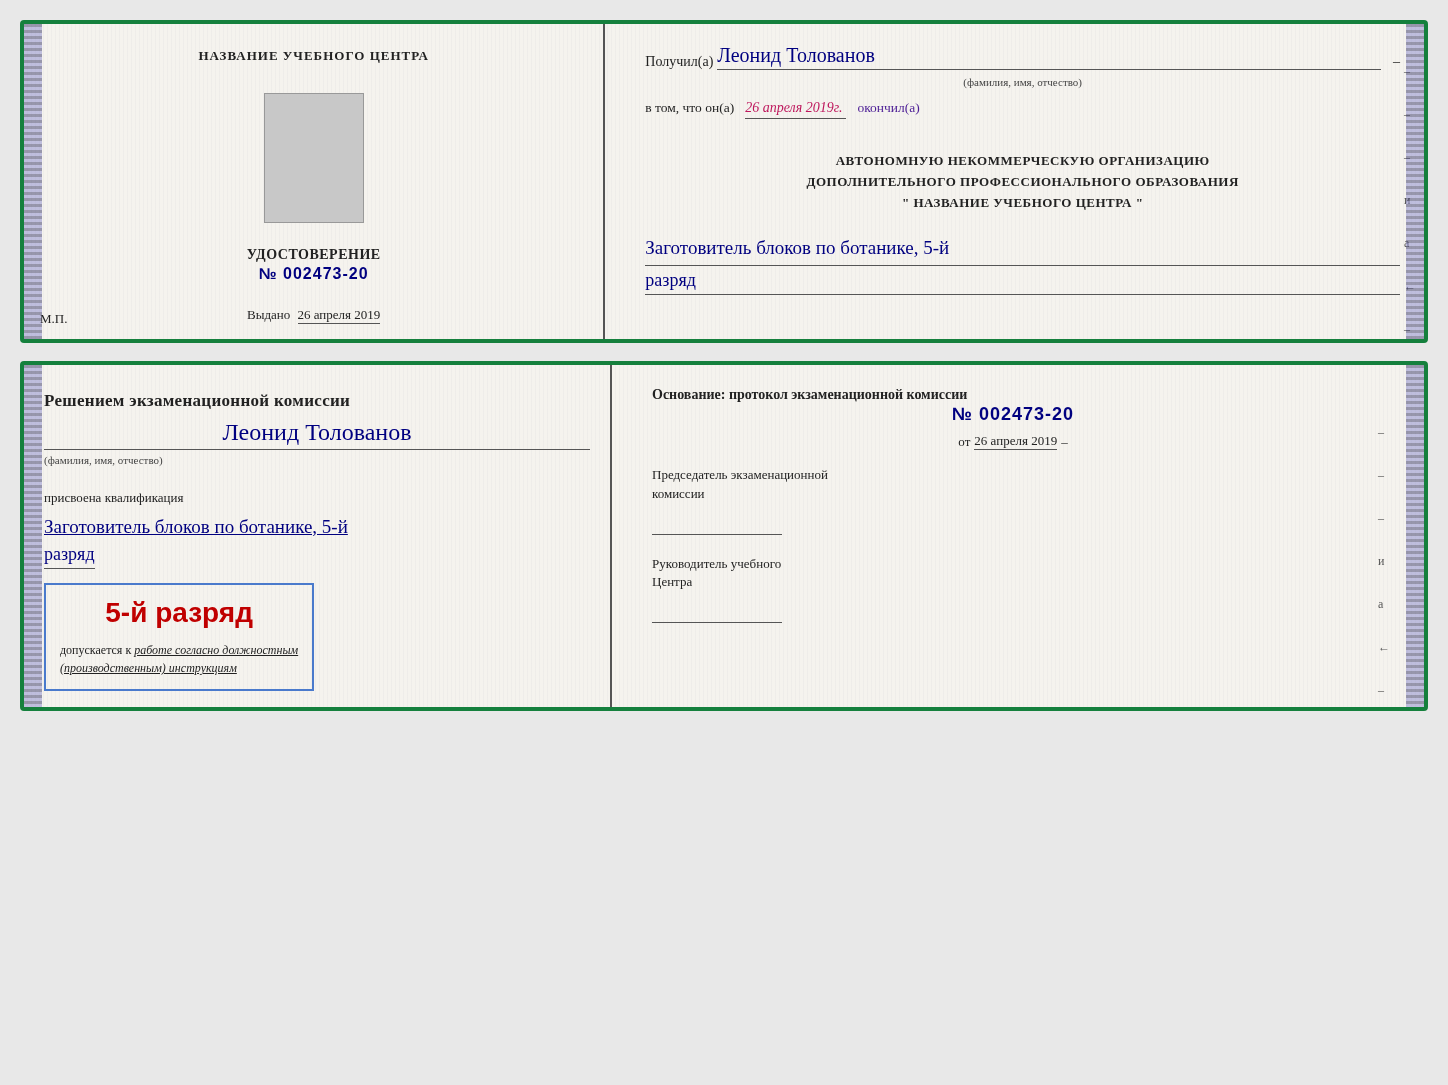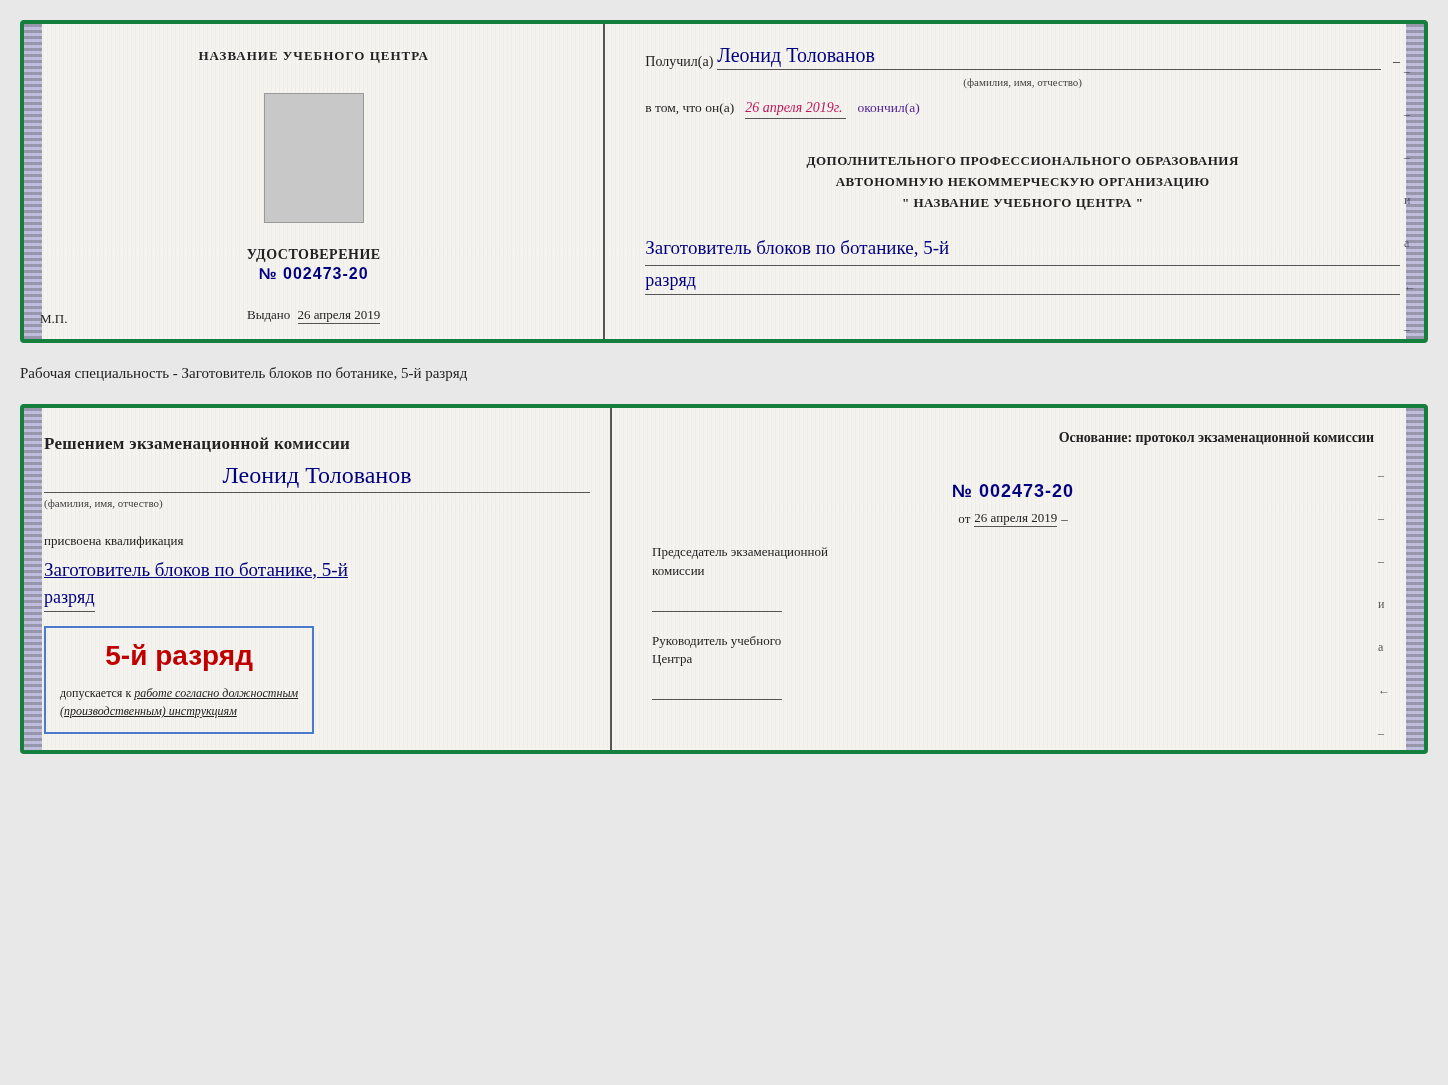--- a/index.html
+++ b/index.html
@@ -318,24 +318,24 @@
 
     .stamp-admission .italic-part {
       font-style: italic;
       text-decoration: underline;
     }
 
     
     .basis-title {
       font-size: 14px;
       color: #222;
-      text-align: right;
+      text-align: left;
       font-weight: bold;
       line-height: 1.4;
-      margin-bottom: 34px;
+      margin-bottom: 0;
     }
 
     .protocol-number {
       font-size: 18px;
       font-weight: bold;
       color: #000080;
       font-family: Arial, sans-serif;
       text-align: center;
       letter-spacing: 1px;
       margin-bottom: 8px;
@@ -453,22 +453,22 @@
       </div>
       <div class="sub-label">(фамилия, имя, отчество)</div>
 
       <div class="cert-text-line">
         <span>в том, что он(а)</span>
         <span class="handwritten-date">26 апреля 2019г.</span>
         <span style="font-size:13.5px; color:#4c1d95;">окончил(а)</span>
       </div>
 
       <div class="org-block">
+        <div>АВТОНОМНУЮ НЕКОММЕРЧЕСКУЮ ОРГАНИЗАЦИЮ</div>
         <div>ДОПОЛНИТЕЛЬНОГО ПРОФЕССИОНАЛЬНОГО ОБРАЗОВАНИЯ</div>
-        <div>АВТОНОМНУЮ НЕКОММЕРЧЕСКУЮ ОРГАНИЗАЦИЮ</div>
         <div>"   НАЗВАНИЕ УЧЕБНОГО ЦЕНТРА   "</div>
       </div>
 
       <div class="profession-block">
         <div class="profession-handwritten">Заготовитель блоков по ботанике, 5-й</div>
         <span class="rank-handwritten">разряд</span>
       </div>
 
       <div class="right-dashes">
         <span>–</span>
@@ -478,21 +478,20 @@
         <span>а</span>
         <span>←</span>
         <span>–</span>
 
       </div>
     </div>
 
     <div class="border-deco"></div>
   </div>
 
-  <div class="specialty-label">Рабочая специальность - Заготовитель блоков по ботанике, 5-й разряд</div>
 
   <div class="document-card">
     <div class="border-deco-left"></div>
 
     <div class="doc-left" style="align-items:flex-start;">
 
       <div class="commission-title">Решением экзаменационной комиссии</div>
 
       <div class="person-name-large" style="width:100%;">Леонид Толованов</div>
       <div class="sub-label" style="text-align:left;">(фамилия, имя, отчество)</div>

